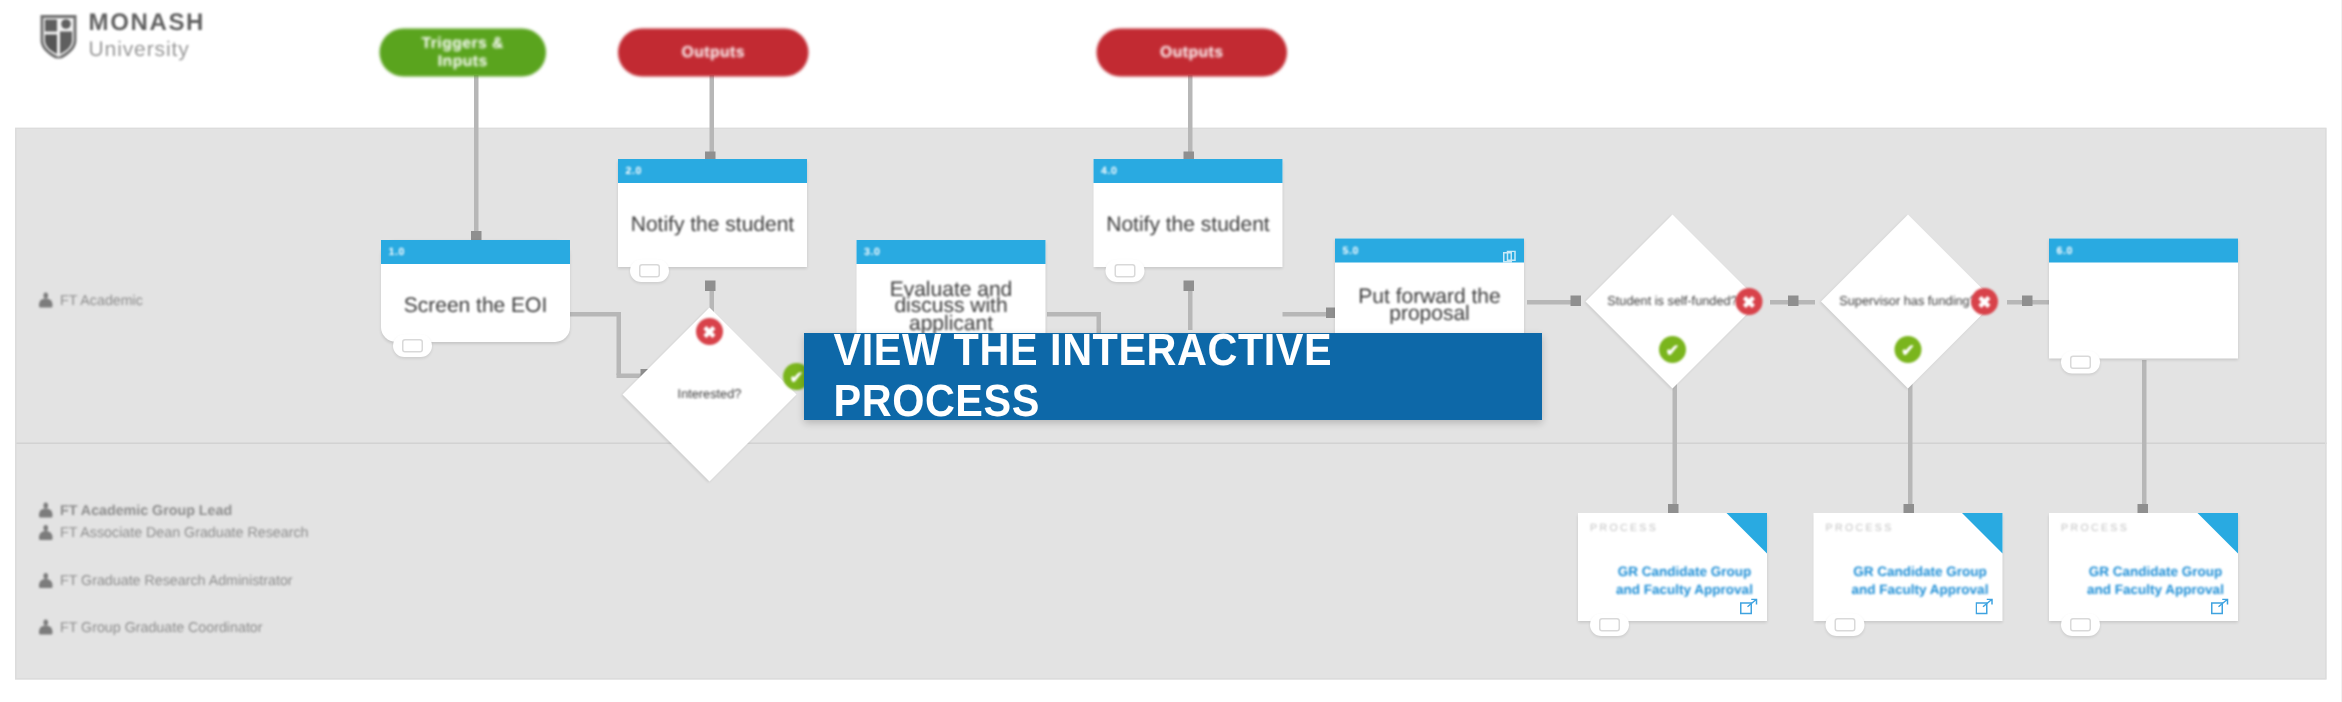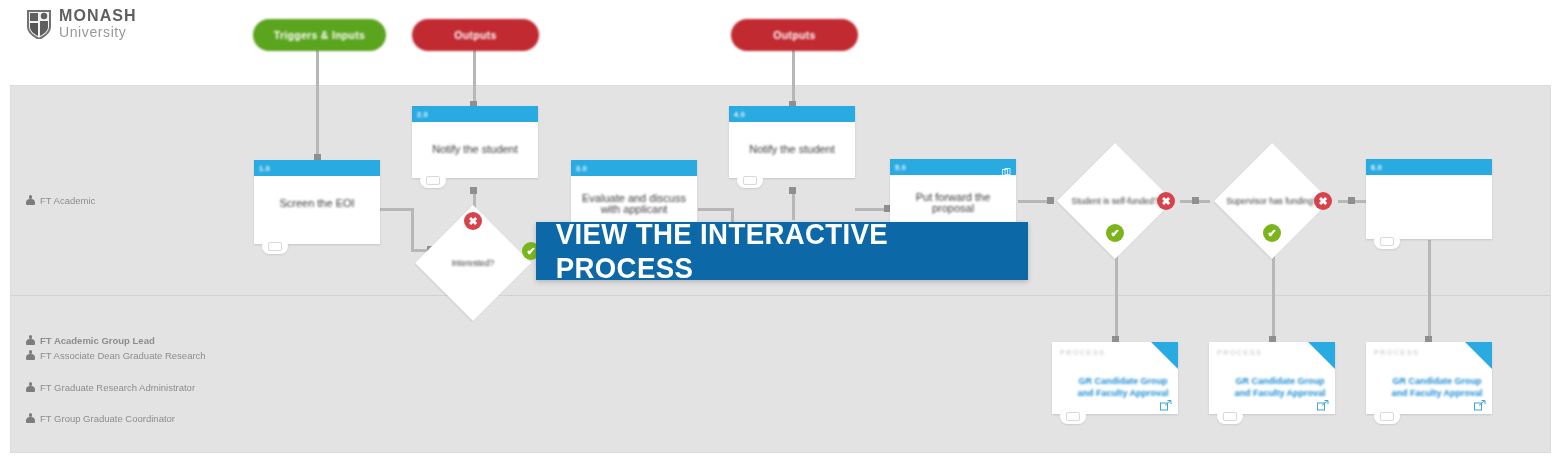--- a/index.html
+++ b/index.html
@@ -57,21 +57,21 @@
 
   
   .task{position:absolute;background:#ffffff;box-sizing:border-box;
         box-shadow:0 1px 2px rgba(0,0,0,.13);}
   .task-hd{height:16px;background:#29aae1;display:flex;align-items:center;
            justify-content:space-between;padding:0 5px;box-sizing:border-box;}
   .task-hd .num{font-size:7px;font-weight:bold;color:#ffffff;filter:blur(0.8px);
                 letter-spacing:.4px;}
   .task-hd .hd-ico{width:9px;height:9px;opacity:.75;}
   .task-bd{display:flex;align-items:center;justify-content:center;text-align:center;
-           padding:4px 8px;box-sizing:border-box;font-size:11px;color:#3b3b3b;
+           padding:4px 8px;box-sizing:border-box;font-size:14px;color:#3b3b3b;
            line-height:11.5px;filter:blur(0.85px);}
   .task .oval{position:absolute;left:8px;bottom:-10px;width:26px;height:15px;
               background:#ffffff;border-radius:8px;box-shadow:0 1px 2px rgba(0,0,0,.10);
               display:flex;align-items:center;justify-content:center;}
   .task .oval i{display:block;width:12px;height:7px;border:1.3px solid #d9d9d9;
                 border-radius:2px;}
 
   
   .dec{position:absolute;}
   .dec .dia{position:absolute;left:0;top:0;width:100%;height:100%;background:#ffffff;
@@ -197,31 +197,31 @@
 
   <div class="conn v" style="left:1115px;top:240px;height:100px;"></div>
   <div class="arrow-sq" style="left:1112px;top:336px;"></div>
 
   <div class="conn v" style="left:1272px;top:240px;height:100px;"></div>
   <div class="arrow-sq" style="left:1269px;top:336px;"></div>
 
   <div class="conn v" style="left:1428px;top:240px;height:100px;"></div>
   <div class="arrow-sq" style="left:1425px;top:336px;"></div>
 
-  <div class="pill green" style="left:253px;top:19px;width:133px;">
+  <div class="pill green" style="left:253px;top:19px;width:111px;">
     <span>Triggers &amp; Inputs</span>
   </div>
   <div class="pill red" style="left:412px;top:19px;width:127px;">
     <span>Outputs</span>
   </div>
   <div class="pill red" style="left:731px;top:19px;width:127px;">
     <span>Outputs</span>
   </div>
 
-  <div class="task" style="left:254px;top:160px;width:126px;height:84px;">
+  <div class="task" style="left:254px;top:160px;width:126px;height:68px;border-radius:10px;">
     <div class="task-hd">
       <span class="num">1.0</span>
     </div>
     <div class="task-bd" style="height:56px;">Screen the EOI</div>
     <div class="oval">
         <i></i>
       </div>
   </div>
 
   <div class="task" style="left:412px;top:106px;width:126px;height:72px;">

